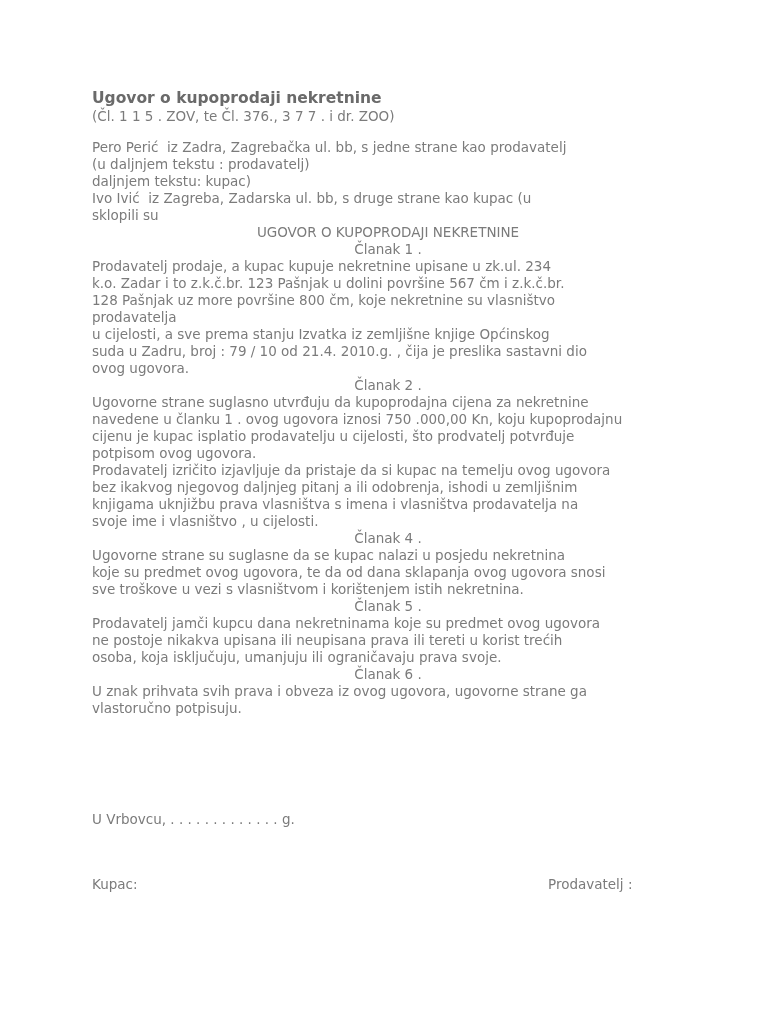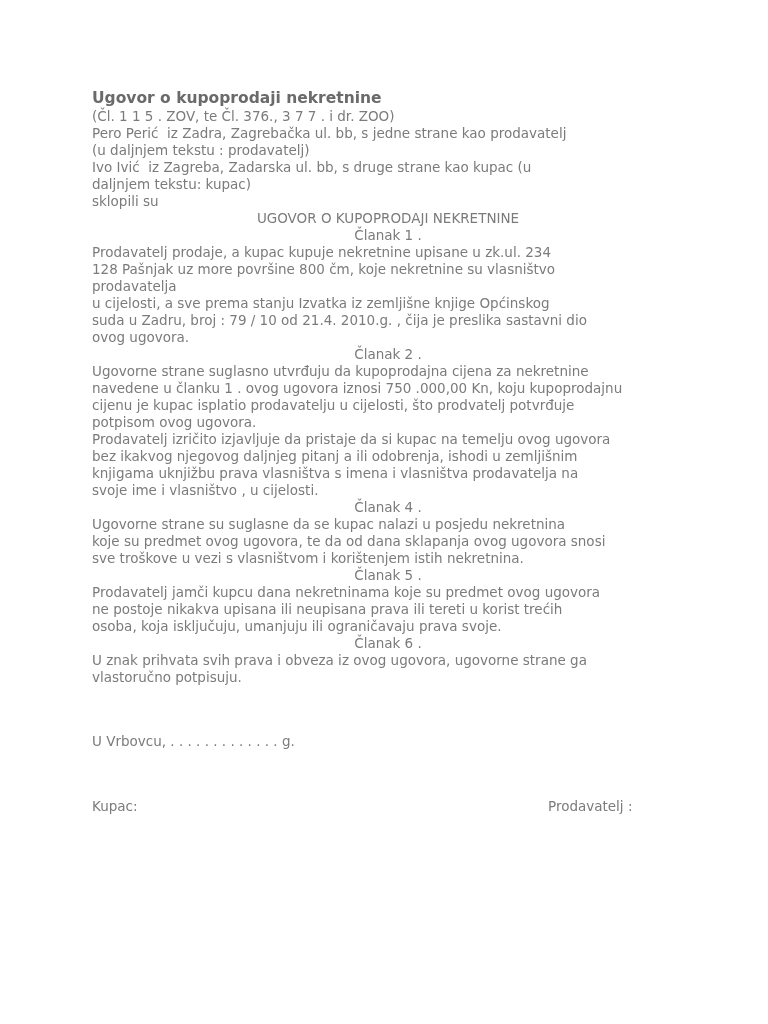--- a/index.html
+++ b/index.html
@@ -36,25 +36,26 @@
   .line {
     white-space: pre;
     line-height: 17px;
   }
   .centered {
     text-align: center;
     white-space: pre;
     line-height: 17px;
   }
   .preamble {
+    margin-top: 14px;
   }
   .article-first {
   }
   .closing-place {
-    margin-top: 47px;
+    margin-top: 94px;
   }
   .signature-row {
     margin-top: 48px;
     position: relative;
     height: 17px;
   }
   .signature-seller {
     position: absolute;
     left: 456px;
     top: 0;
@@ -72,30 +73,31 @@
 
 <div class="page">
   <div class="content">
 
     <div class="doc-title">Ugovor o kupoprodaji nekretnine</div>
     <div class="line">(Čl. 1 1 5 . ZOV, te Čl. 376., 3 7 7 . i dr. ZOO)</div>
 
     <div class="preamble">
       <div class="line">Pero Perić  iz Zadra, Zagrebačka ul. bb, s jedne strane kao prodavatelj</div>
       <div class="line">(u daljnjem tekstu : prodavatelj)</div>
+      <div class="line">daljnjem tekstu: kupac)</div>
       <div class="line">Ivo Ivić  iz Zagreba, Zadarska ul. bb, s druge strane kao kupac (u</div>
-      <div class="line">daljnjem tekstu: kupac)</div>
       <div class="line">sklopili su</div>
     </div>
 
     <div class="centered">UGOVOR O KUPOPRODAJI NEKRETNINE</div>
 
     <div class="article article-first">
       <div class="centered">Članak 1 .</div>
       <div class="line">Prodavatelj prodaje, a kupac kupuje nekretnine upisane u zk.ul. 234</div>
+      <div class="line">k.o. Zadar i to z.k.č.br. 123 Pašnjak u dolini površine 567 čm i z.k.č.br.</div>
       <div class="line">128 Pašnjak uz more površine 800 čm, koje nekretnine su vlasništvo</div>
       <div class="line">prodavatelja</div>
       <div class="line">u cijelosti, a sve prema stanju Izvatka iz zemljišne knjige Općinskog</div>
       <div class="line">suda u Zadru, broj : 79 / 10 od 21.4. 2010.g. , čija je preslika sastavni dio</div>
       <div class="line">ovog ugovora.</div>
     </div>
 
     <div class="article">
       <div class="centered">Članak 2 .</div>
       <div class="line">Ugovorne strane suglasno utvrđuju da kupoprodajna cijena za nekretnine</div>

